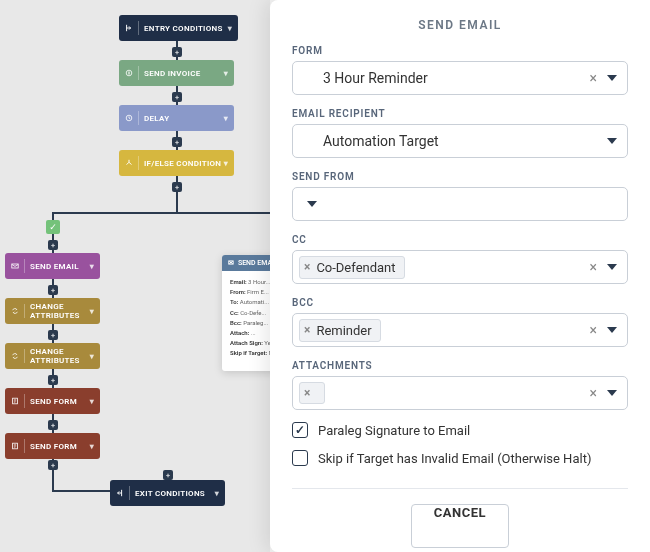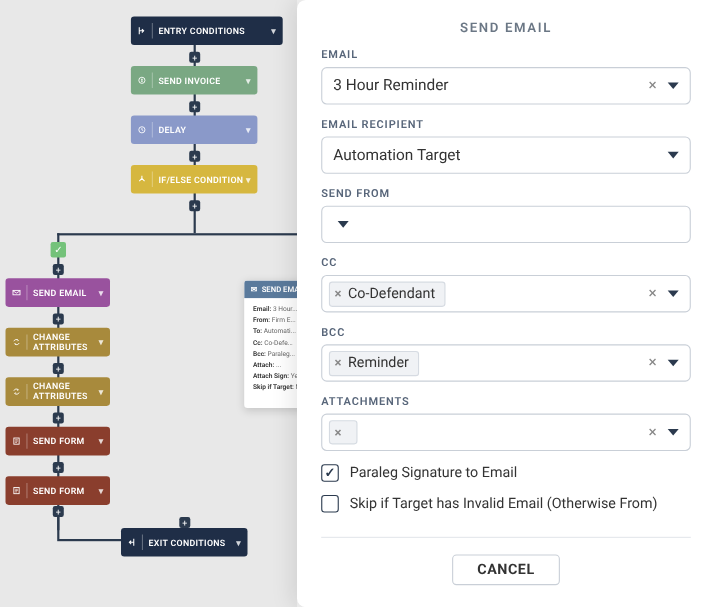--- a/index.html
+++ b/index.html
@@ -21,37 +21,37 @@
 .preview-body div { white-space: nowrap; overflow: hidden; text-overflow: ellipsis; }
 .preview-body b { color: #333; font-weight: 600; }
 
 
 .panel { position: absolute; right: 0; top: 0; width: 380px; background: #fff; border-radius: 8px 0 0 8px; box-shadow: -4px 0 20px rgba(0,0,0,0.1); padding: 18px 22px; height: 552px; }
 .panel-title { text-align: center; font-size: 12px; font-weight: 600; letter-spacing: 1.5px; color: #6b7785; margin-bottom: 12px; }
 .field-label { font-size: 10px; font-weight: 600; letter-spacing: 0.8px; color: #58667a; margin-bottom: 5px; margin-top: 13px; }
 .field-label:first-of-type { margin-top: 0; }
 
 .sel { border: 1px solid #c9cfd7; border-radius: 5px; height: 34px; display: flex; align-items: center; padding: 0 10px; font-size: 14px; color: #333; position: relative; background: #fff; }
-.sel .val { flex: 1; }
+.sel .val { flex: 1; margin-left: 20px; }
 .sel .clear { color: #888; font-size: 14px; padding: 0 6px; cursor: pointer; }
 .sel .caret { width: 0; height: 0; border-left: 5px solid transparent; border-right: 5px solid transparent; border-top: 6px solid #2b3a4e; margin-left: 4px; }
 
 .tag-sel { border: 1px solid #c9cfd7; border-radius: 5px; min-height: 34px; display: flex; align-items: center; padding: 3px 6px; font-size: 14px; color: #333; background: #fff; }
 .tag { background: #f0f2f5; border: 1px solid #d6dbe2; border-radius: 3px; padding: 3px 8px 3px 4px; font-size: 13px; display: flex; align-items: center; margin-right: 4px; }
 .tag .x { color: #888; font-size: 12px; margin-right: 6px; cursor: pointer; font-weight: bold; }
 .tag-sel .spacer { flex: 1; }
 .tag-sel .clear { color: #888; font-size: 14px; padding: 0 6px; cursor: pointer; }
 .tag-sel .caret { width: 0; height: 0; border-left: 5px solid transparent; border-right: 5px solid transparent; border-top: 6px solid #2b3a4e; margin-left: 4px; margin-right: 4px; }
 
 .check-row { display: flex; align-items: center; margin-top: 12px; font-size: 13px; color: #333; }
 .check-row .box { width: 16px; height: 16px; border: 1.5px solid #2b3a4e; border-radius: 3px; margin-right: 10px; display: flex; align-items: center; justify-content: center; color: #2b3a4e; font-size: 12px; font-weight: bold; }
 
 .divider { border: none; border-top: 1px solid #e4e7ec; margin: 22px 0 15px; }
 .actions { display: flex; justify-content: center; gap: 14px; }
-.btn { height: 28px; padding: 0 22px; border-radius: 4px; font-size: 13px; font-weight: 700; letter-spacing: 0.5px; cursor: pointer; display: flex; align-items: center; }
+.btn { height: 44px; padding: 0 22px; border-radius: 4px; font-size: 13px; font-weight: 700; letter-spacing: 0.5px; cursor: pointer; display: flex; align-items: flex-start; }
 .btn-cancel { background: #fff; border: 1px solid #c9cfd7; color: #333; }
 .btn-save { background: #6bb05a; border: 1px solid #5a9a4b; color: #fff; }
 
 svg { display: block; }
 </style>
 </head>
 <body>
 
 <div class="canvas">
 
@@ -68,21 +68,21 @@
   <div class="plus-dot" style="left:177px; top:187px;">+</div>
   <div class="check-dot" style="left:53px; top:227px;">✓</div>
   <div class="plus-dot" style="left:53px; top:245px;">+</div>
   <div class="plus-dot" style="left:53px; top:290px;">+</div>
   <div class="plus-dot" style="left:53px; top:335px;">+</div>
   <div class="plus-dot" style="left:53px; top:380px;">+</div>
   <div class="plus-dot" style="left:53px; top:425px;">+</div>
   <div class="plus-dot" style="left:53px; top:465px;">+</div>
   <div class="plus-dot" style="left:168px; top:475px;">+</div>
 
-  <div class="node" style="left:119px; top:15px; width:138px; background:#1f2e47;">
+  <div class="node" style="left:119px; top:15px; width:119px; background:#1f2e47;">
     <span class="icon-box">
         <svg width="10" height="10" viewBox="0 0 10 10">
           <path d="M2 1v8M2 5h5M5 3l2 2-2 2" stroke="#fff" stroke-width="1.2" fill="none"></path>
         </svg>
       </span>
     <span>ENTRY CONDITIONS</span>
     <span class="drop">▾</span>
   </div>
 
   <div class="node" style="left:119px; top:60px; width:115px; background:#7aa883;">
@@ -196,21 +196,21 @@
       <div><b>Attach:</b> <span>...</span></div>
       <div><b>Attach Sign:</b> <span>Yes</span></div>
       <div><b>Skip if Target:</b> <span>No</span></div>
     </div>
   </div>
 </div>
 
 <div class="panel">
   <div class="panel-title">SEND EMAIL</div>
 
-  <div class="field-label">EMAIL</div>
+  <div class="field-label">FORM</div>
   <div class="sel">
     <span class="val">3 Hour Reminder</span>
     <span class="clear">×</span>
     <span class="caret"></span>
   </div>
 
   <div class="field-label">EMAIL RECIPIENT</div>
   <div class="sel">
     <span class="val">Automation Target</span>
     <span class="caret"></span>
@@ -252,21 +252,21 @@
     <span class="clear">×</span>
     <span class="caret"></span>
   </div>
 
   <div class="check-row">
     <span class="box">✓</span>
     <span>Paraleg Signature to Email</span>
   </div>
   <div class="check-row">
     <span class="box"></span>
-    <span>Skip if Target has Invalid Email (Otherwise From)</span>
+    <span>Skip if Target has Invalid Email (Otherwise Halt)</span>
   </div>
 
   <hr class="divider">
 
   <div class="actions">
     <div class="btn btn-cancel">
       <span>CANCEL</span>
     </div>
   </div>
 </div>

